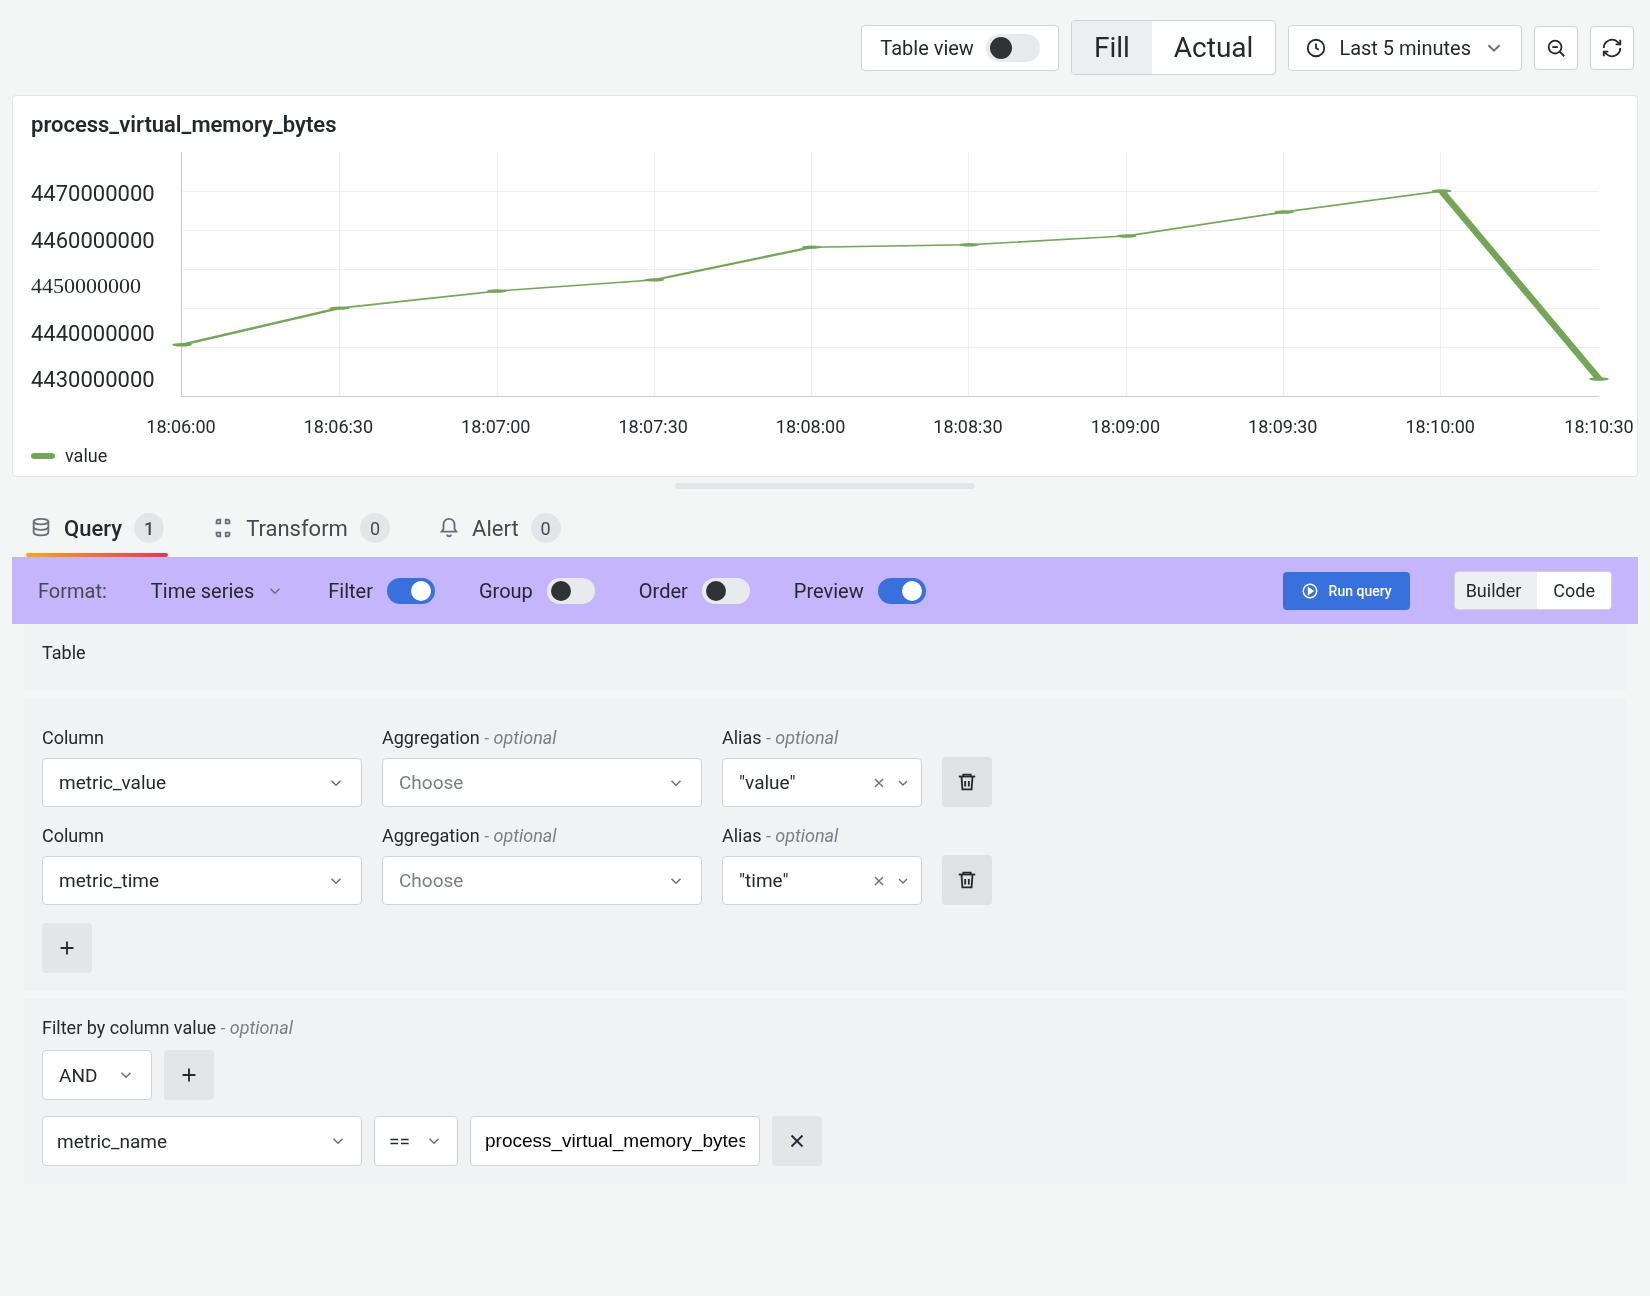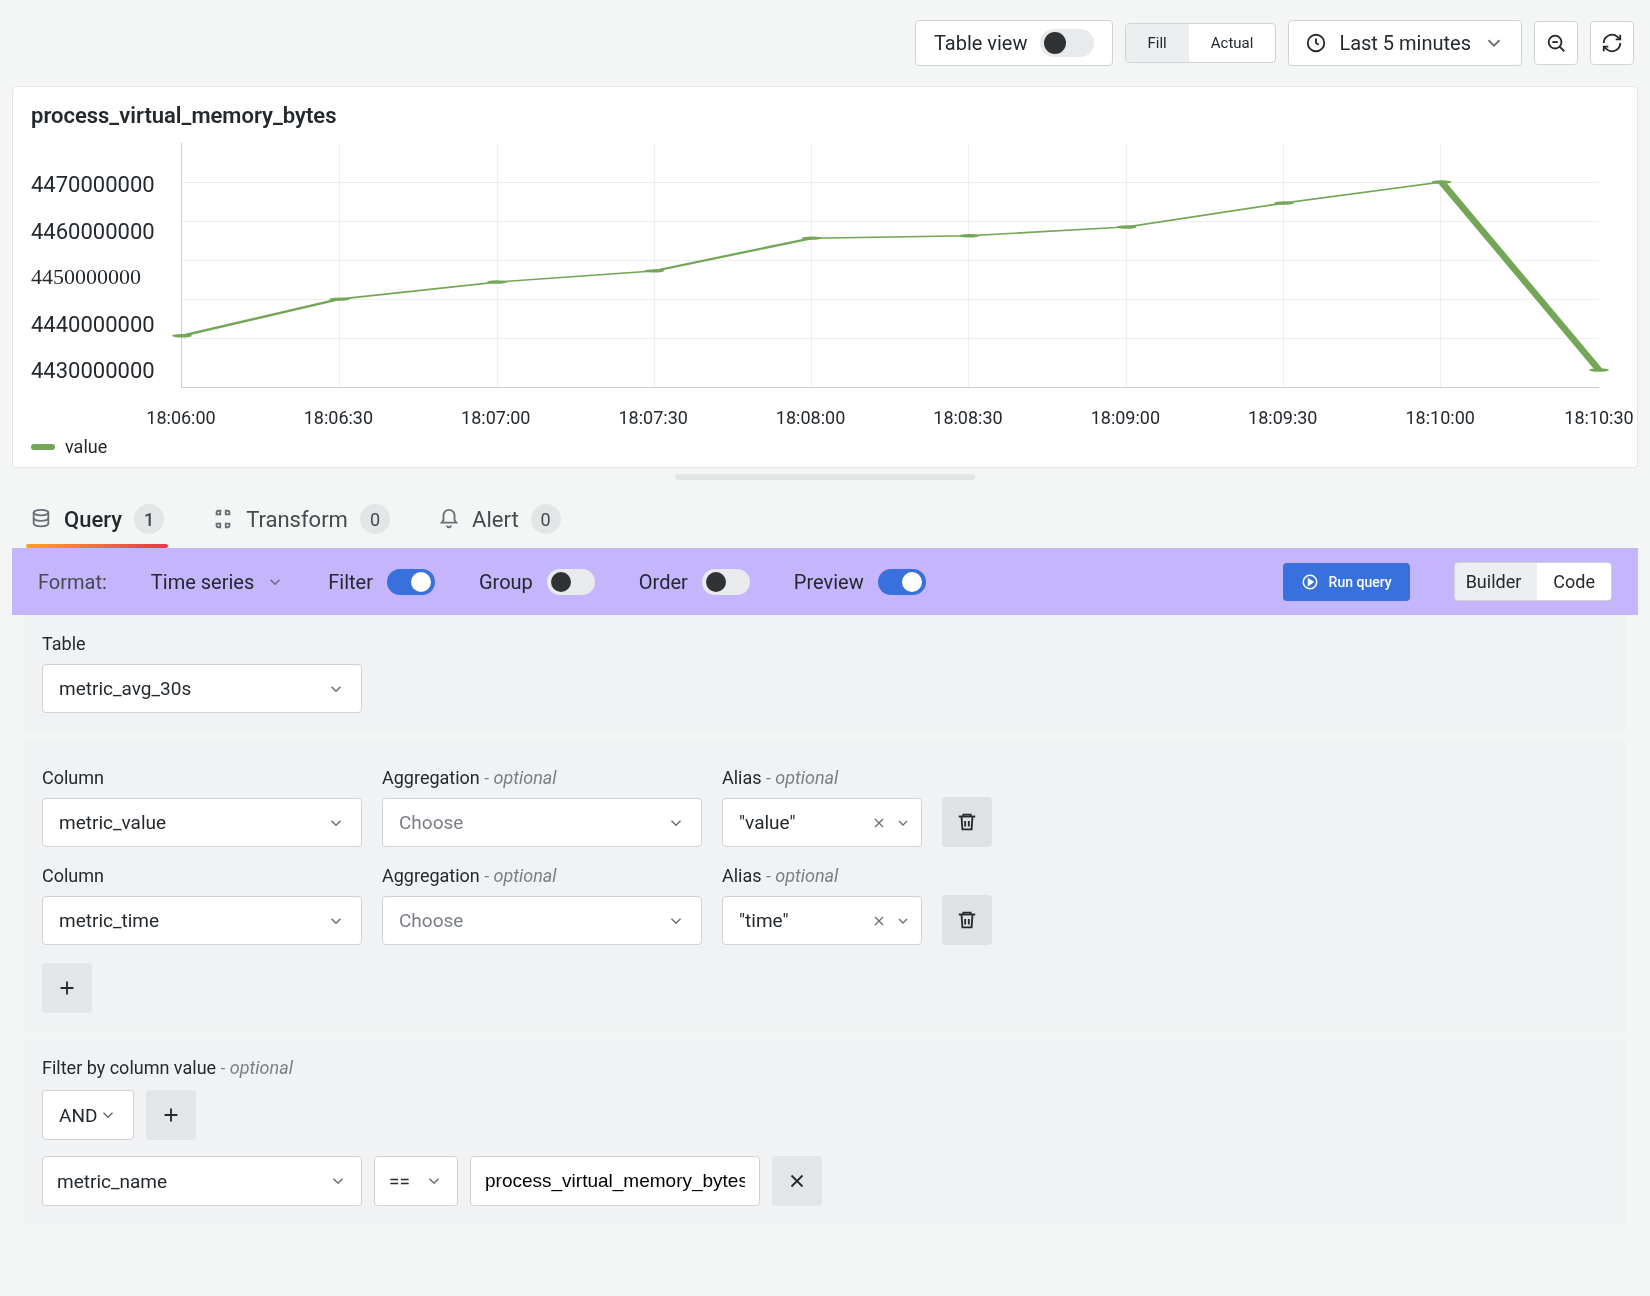--- a/index.html
+++ b/index.html
@@ -11,21 +11,21 @@
 .tv-wrap { display: flex; align-items: center; gap: 12px; padding: 8px 18px; border: 1px solid #d0d3d6; border-radius: 4px; background: #fff; font-size: 20px; }
 .toggle { width: 54px; height: 28px; border-radius: 999px; background: #e9eaeb; position: relative; cursor: pointer; }
 .toggle .knob { position: absolute; width: 22px; height: 22px; border-radius: 50%; background: #303233; top: 3px; left: 4px; transition:.15s;}
 .toggle.small { width: 48px; height: 26px; }
 .toggle.small .knob { width: 20px; height: 20px; top: 3px; left: 4px;}
 .toggle.on { background: #3871dc; }
 .toggle.on .knob { background: #fff; left: auto; right: 4px; }
 .toggle.off .knob { background: #303233; }
 
 .seg { display: flex; border: 1px solid #d0d3d6; border-radius: 4px; overflow: hidden; background:#fff;}
-.seg > div { padding: 10px 22px; font-size: 15px; cursor: pointer; }
+.seg > div { padding: 10px 22px; font-size: 28px; cursor: pointer; }
 .seg .active { background: #eceeef; }
 
 .time-picker { display:flex; align-items:center; gap:12px; padding: 10px 16px; border:1px solid #d0d3d6; border-radius:4px; background:#fff; font-size:20px; cursor:pointer;}
 .time-picker svg { width:22px; height:22px; }
 .chev-down { width:18px; height:18px; color:#6a6f77;}
 
 .icon-btn { width: 44px; height: 44px; display:flex; align-items:center; justify-content:center; border:1px solid #d0d3d6; border-radius:4px; background:#fff; cursor:pointer;}
 .icon-btn svg { width:22px; height:22px; color:#24292e;}
 
 
@@ -261,26 +261,20 @@
       <span>Run query</span>
     </div>
     <div class="seg2">
       <div class="active">Builder</div>
       <div>Code</div>
     </div>
   </div>
 
   <div class="section">
     <div class="sec-label">Table</div>
-    <div class="select-box wide">
-      <span>metric_avg_30s</span>
-      <svg class="chev-down" viewBox="0 0 24 24" fill="none" stroke="currentColor" stroke-width="2">
-          <path d="M6 9l6 6 6-6"></path>
-        </svg>
-    </div>
   </div>
 
   <div class="section">
 
     <div class="row3">
       <div class="col-block">
         <div class="sec-label">Column</div>
         <div class="select-box">
           <span>metric_value</span>
           <svg class="chev-down" viewBox="0 0 24 24" fill="none" stroke="currentColor" stroke-width="2">
@@ -366,21 +360,21 @@
     <div class="sq-btn light" style="width:50px;">
       <svg viewBox="0 0 24 24" fill="none" stroke="currentColor" stroke-width="2">
           <path d="M12 5v14M5 12h14"></path>
         </svg>
     </div>
   </div>
 
   <div class="section">
     <div class="sec-label"><span>Filter by column value</span> <span class="opt-txt">- optional</span></div>
     <div class="filter-row1">
-      <div class="select-box" style="width:92px;">
+      <div class="select-box" style="width:110px;">
         <span>AND</span>
         <svg class="chev-down" viewBox="0 0 24 24" fill="none" stroke="currentColor" stroke-width="2">
             <path d="M6 9l6 6 6-6"></path>
           </svg>
       </div>
       <div class="sq-btn light">
         <svg viewBox="0 0 24 24" fill="none" stroke="currentColor" stroke-width="2">
             <path d="M12 5v14M5 12h14"></path>
           </svg>
       </div>

